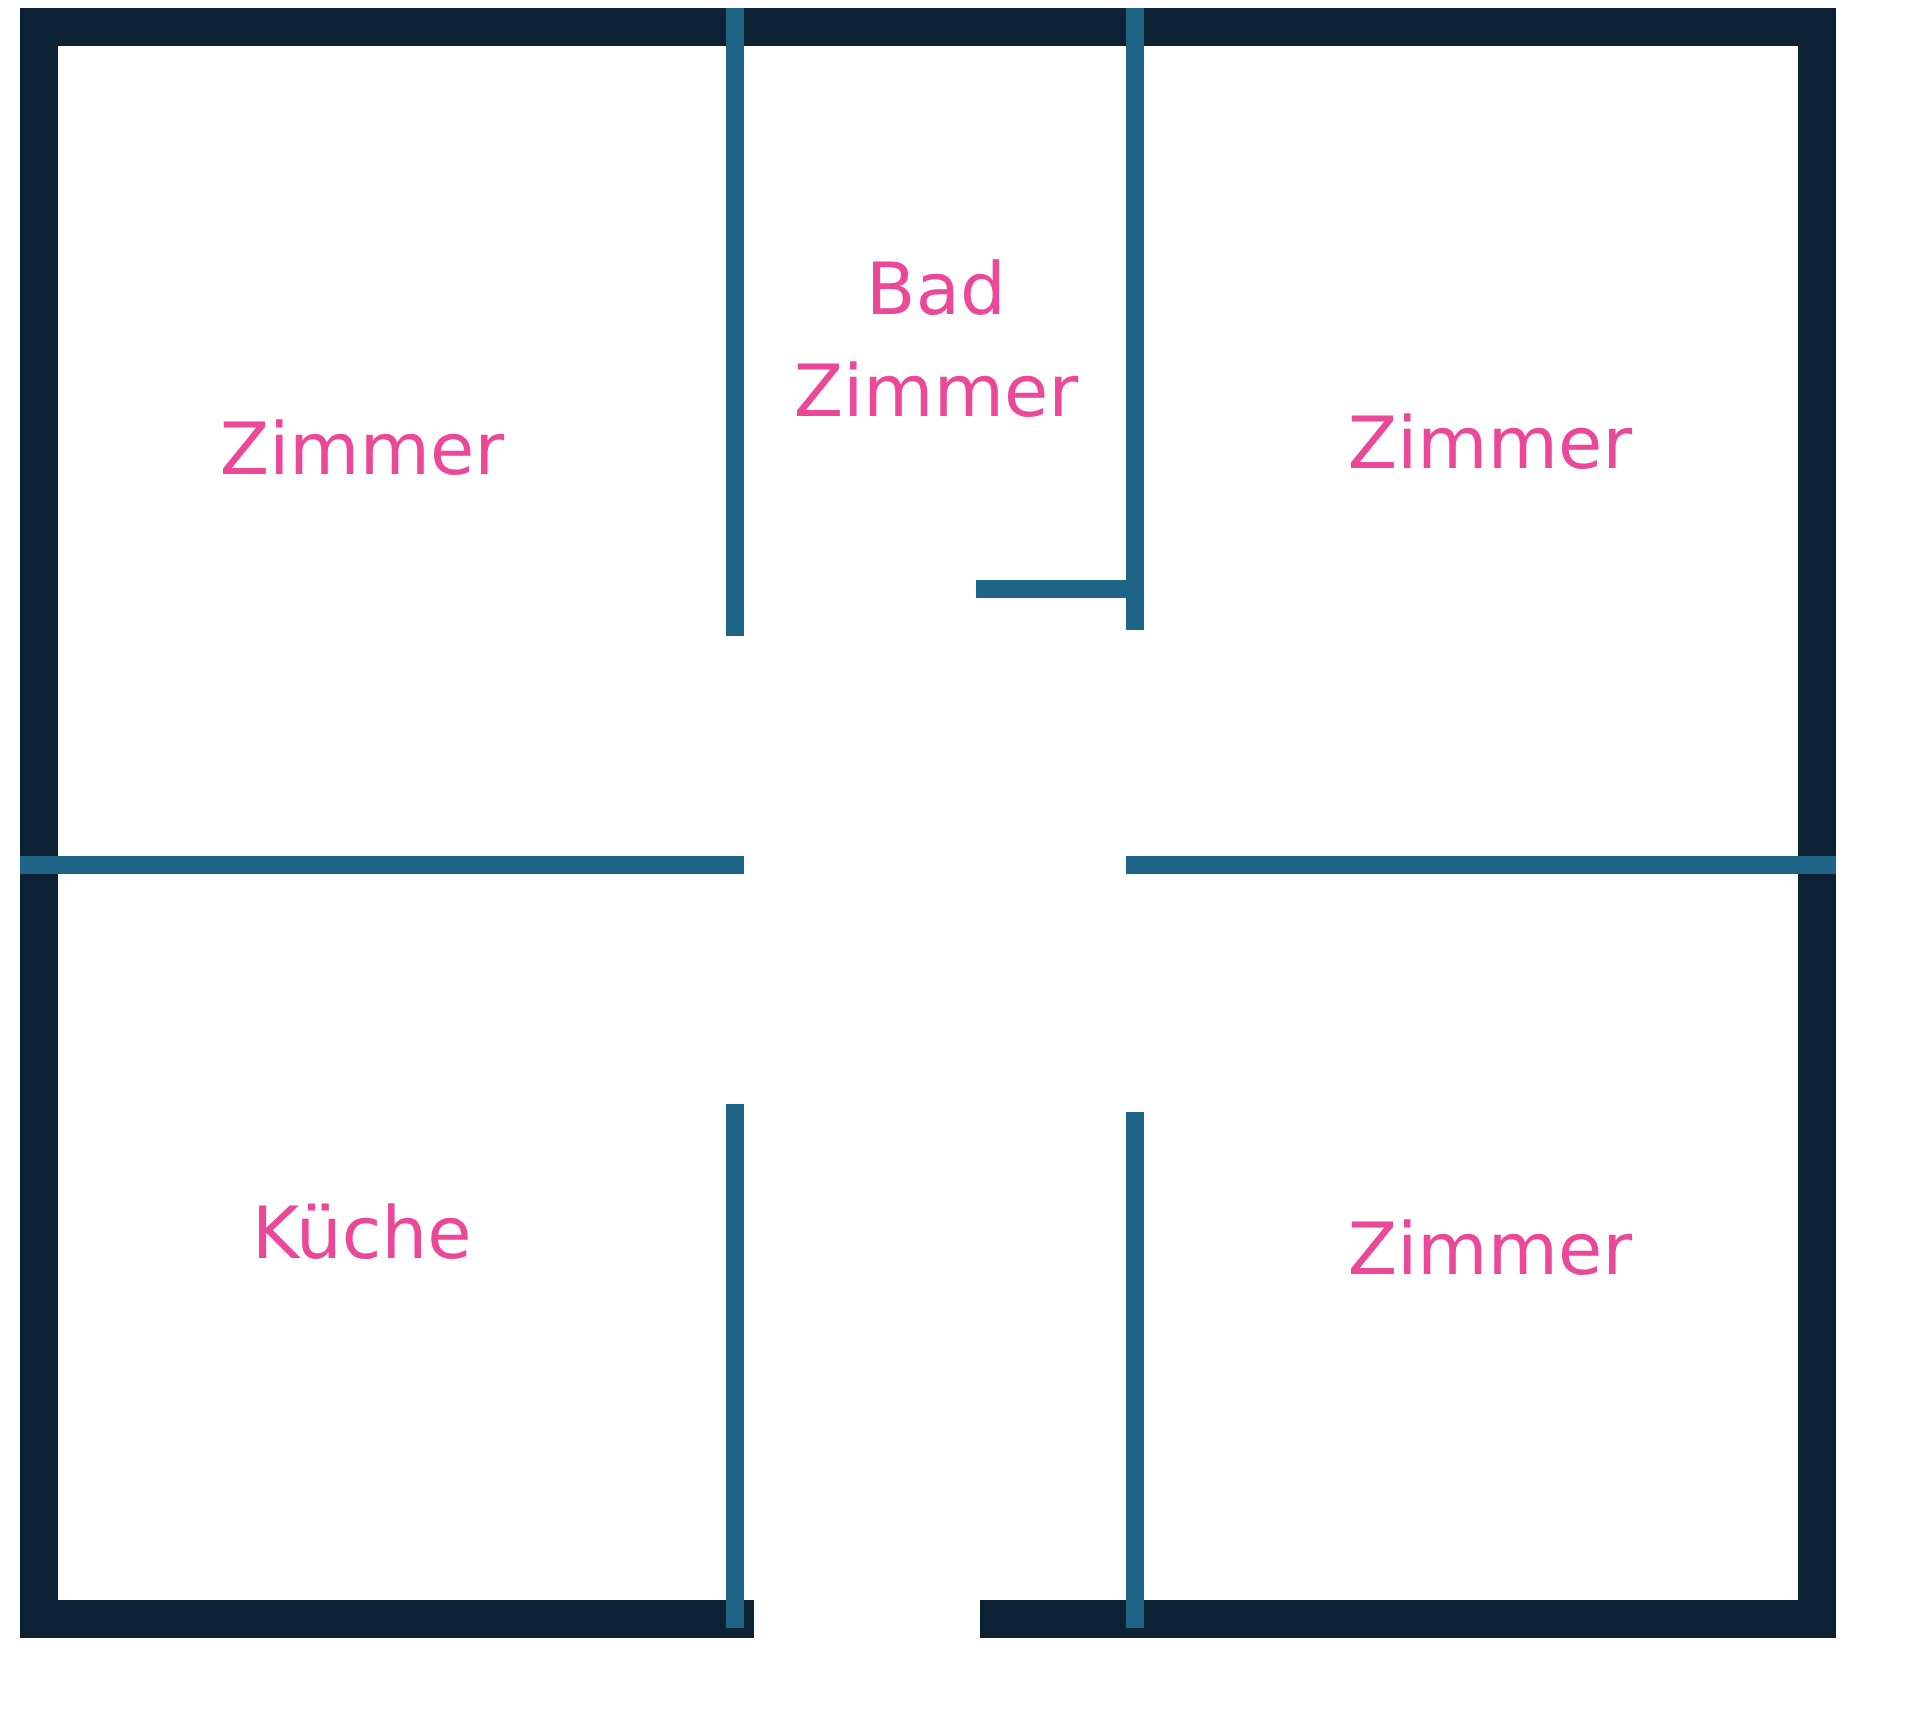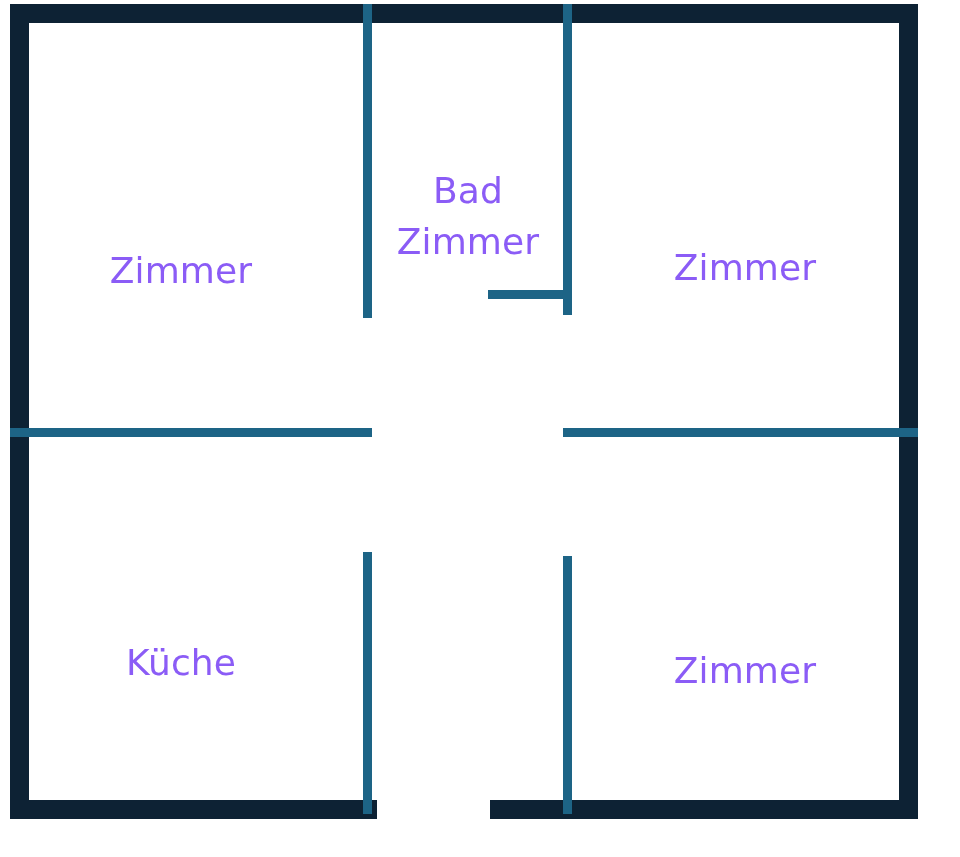--- a/index.html
+++ b/index.html
@@ -44,28 +44,27 @@
   .wall-v-lower-right  { left: 563px; top: 556px; width: 9px;  height: 258px; }
 
   
   .wall-h-bath         { left: 488px; top: 290px; width: 84px; height: 9px; }
   .wall-h-mid-left     { left: 10px;  top: 428px; width: 362px; height: 9px; }
   .wall-h-mid-right    { left: 563px; top: 428px; width: 355px; height: 9px; }
 
   
   .room-label {
     position: absolute;
-    color: #8b5cf6;
+    color: #ec4899;
     font-size: 36px;
     line-height: 1.42;
     text-align: center;
     white-space: pre-line;
     letter-spacing: 0.1px;
     user-select: none;
-    margin-top: 45px;
   }
   .label-zimmer-top-left {
     left: 56px;  top: 200px; width: 250px;
   }
   .label-bad-zimmer {
     left: 378px; top: 120px; width: 180px;
   }
   .label-zimmer-top-right {
     left: 620px; top: 197px; width: 250px;
   }

